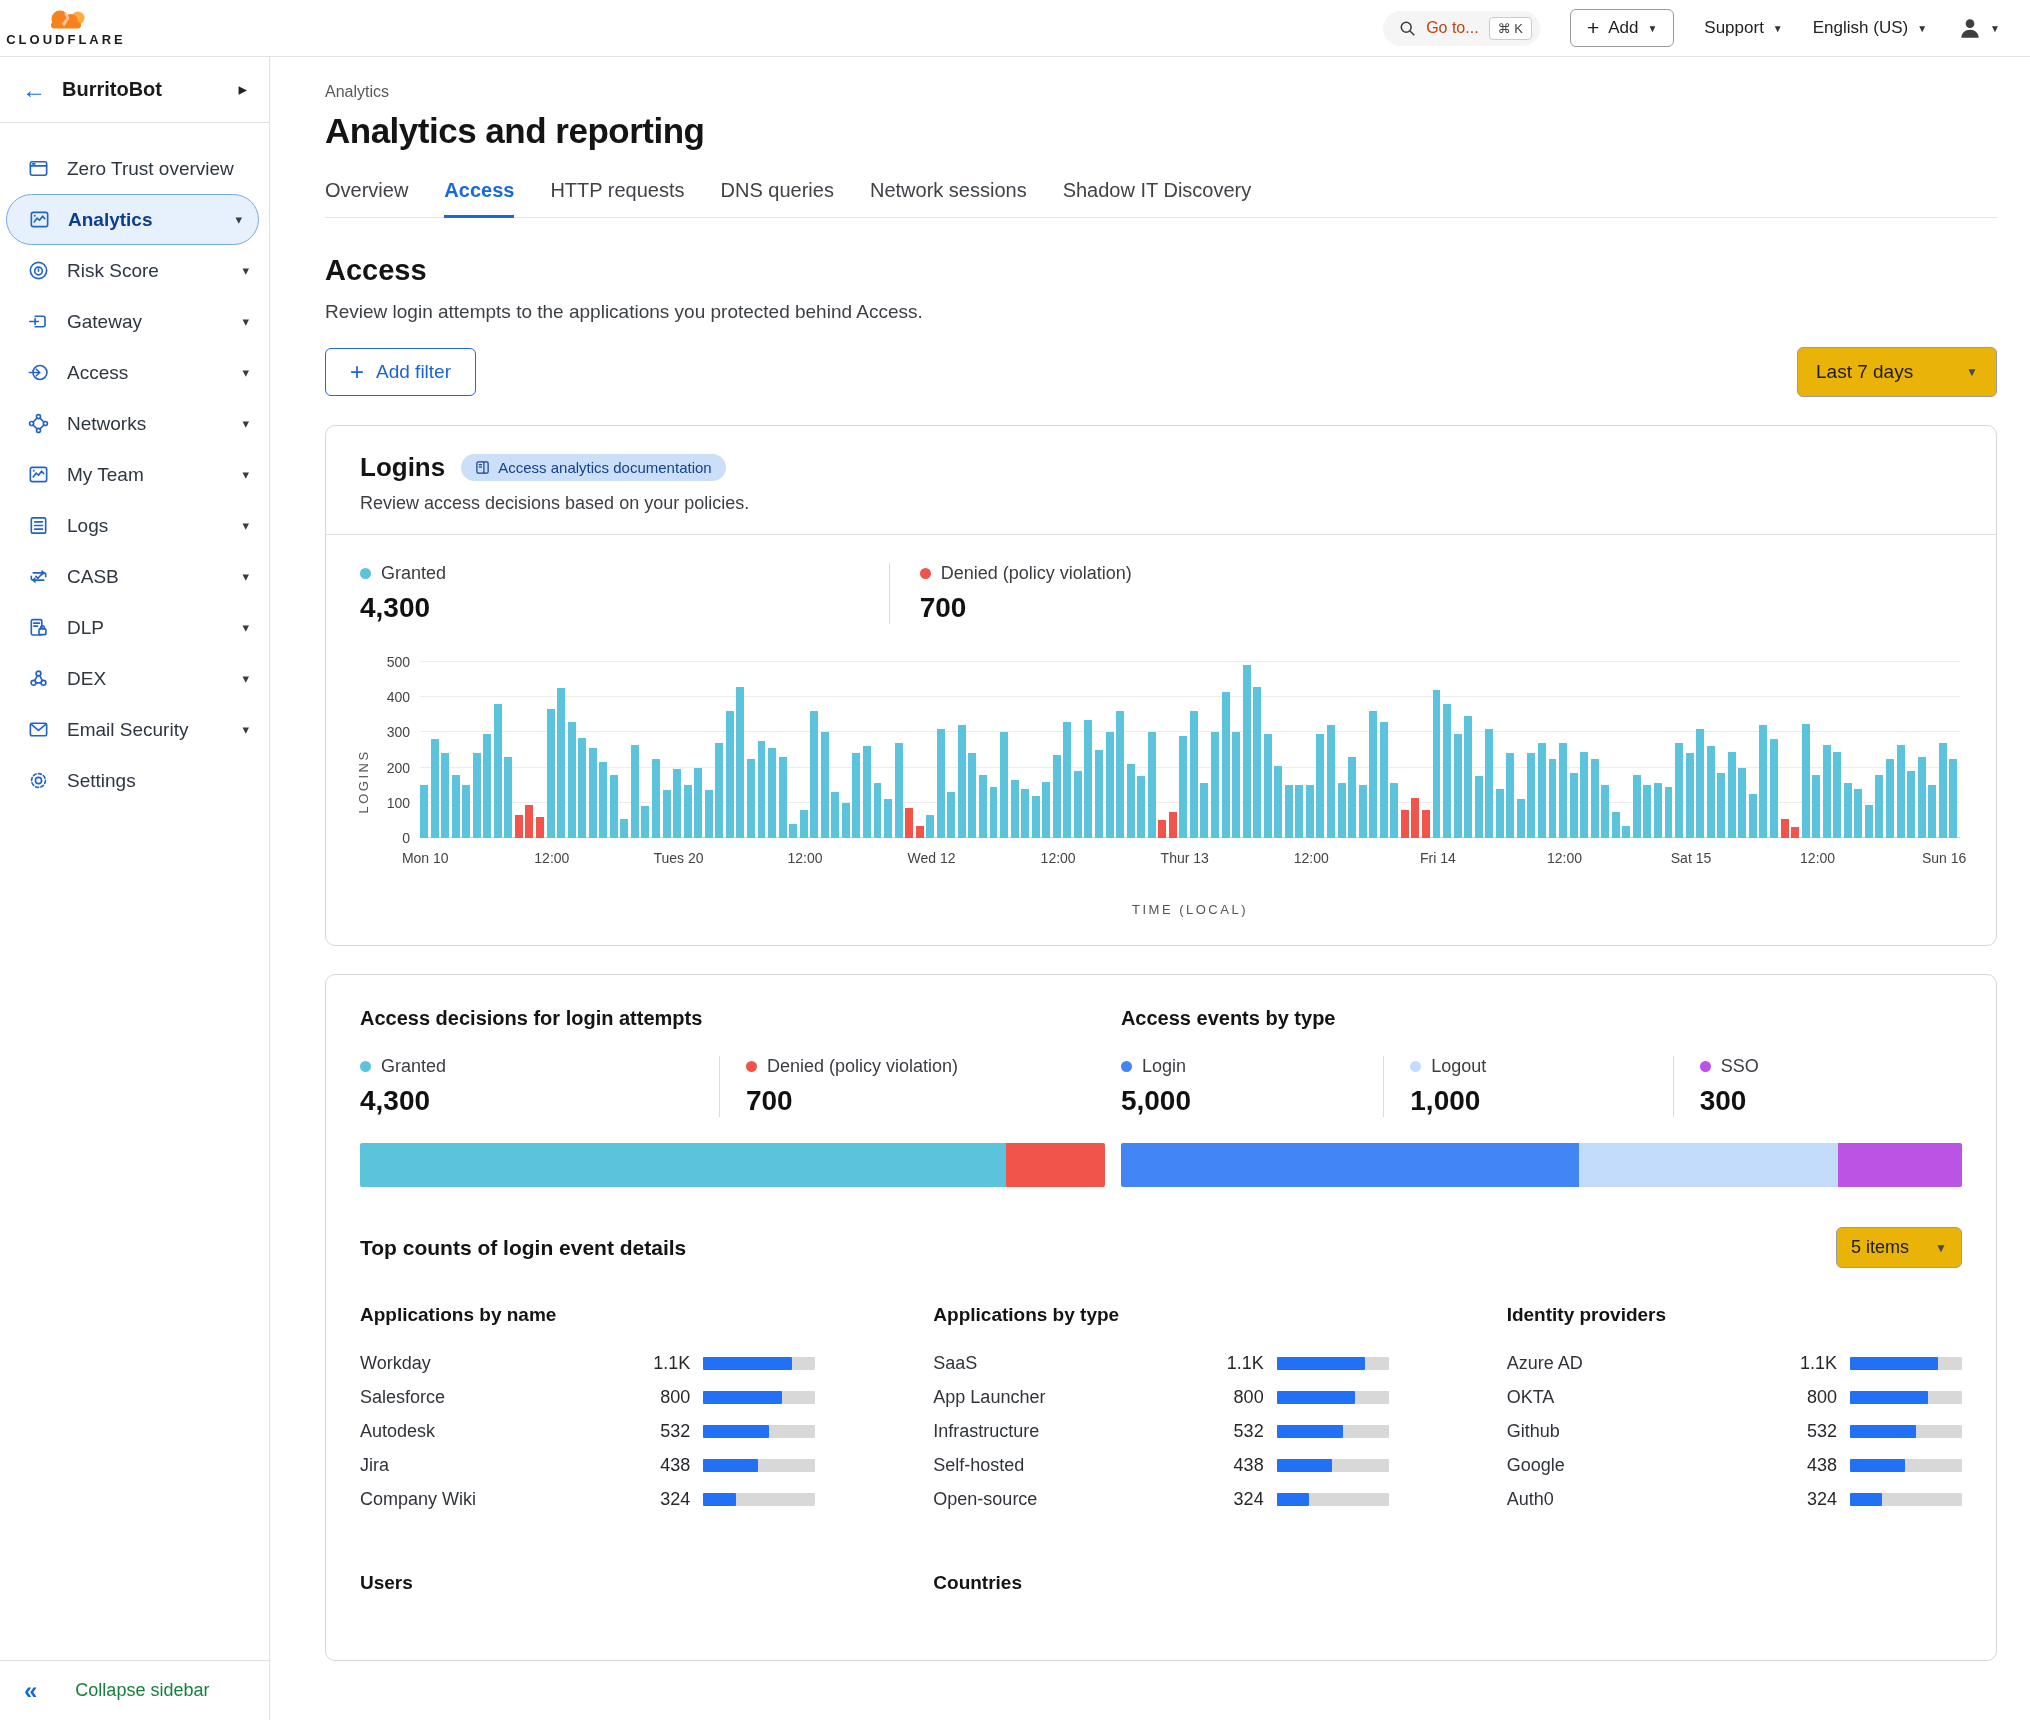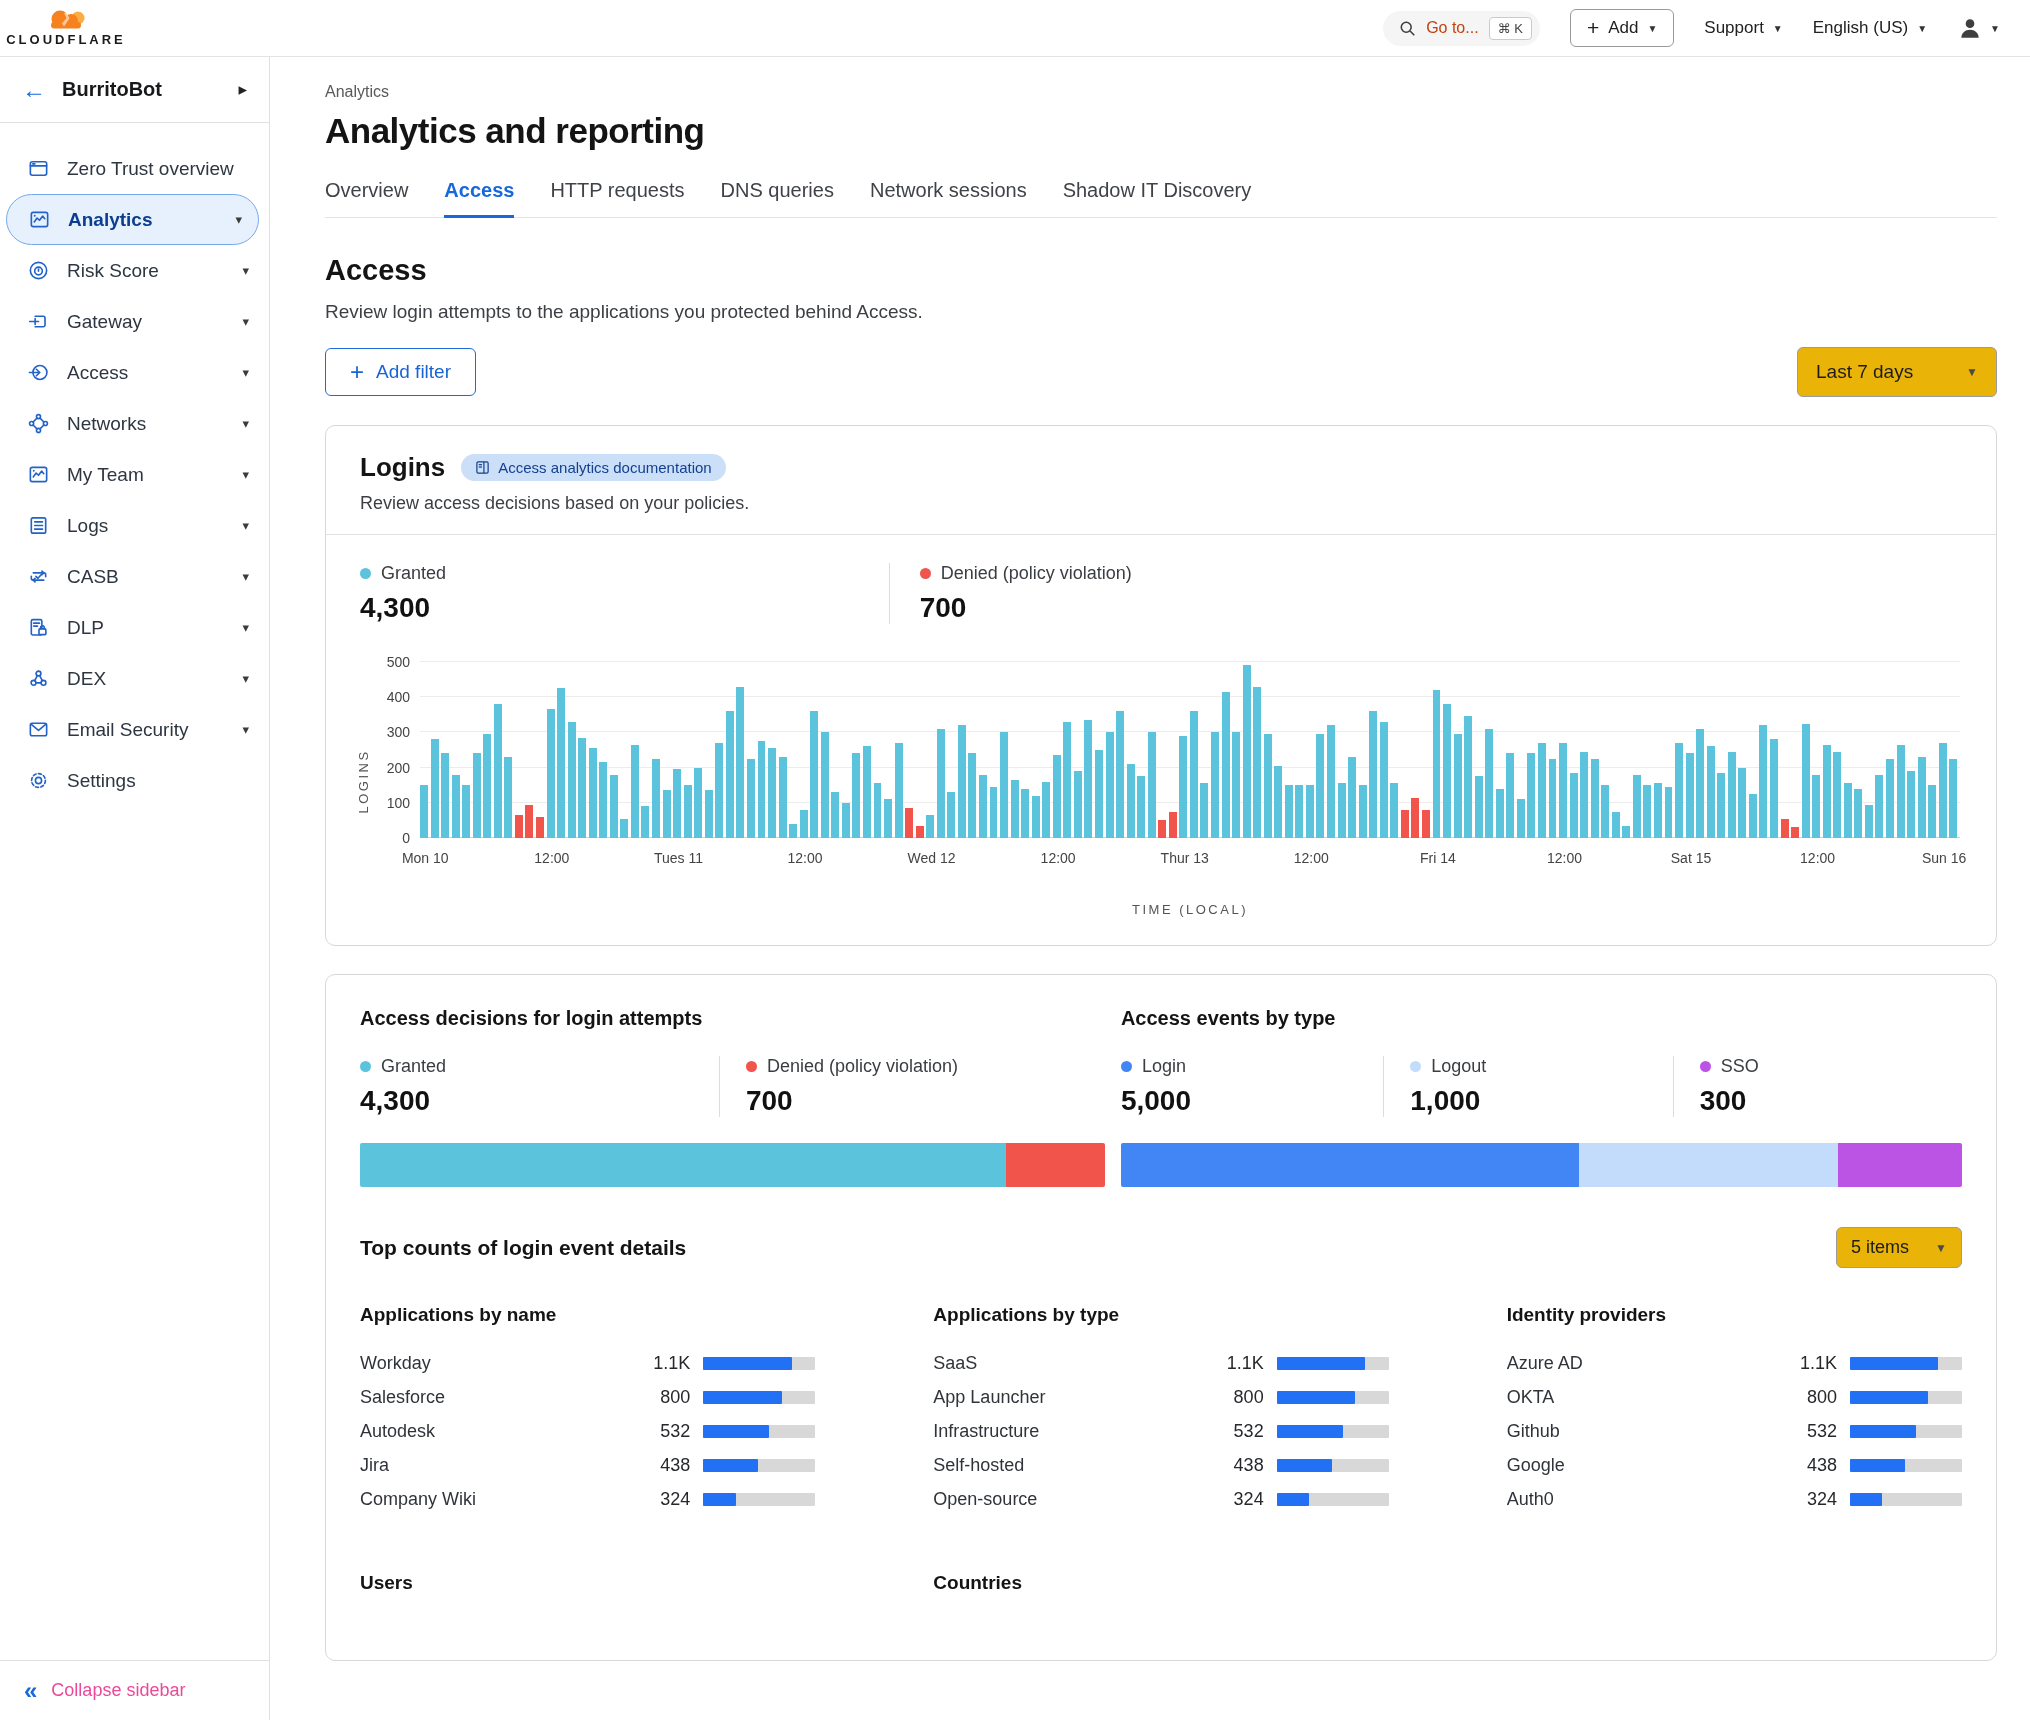--- a/index.html
+++ b/index.html
@@ -38,21 +38,21 @@
   .nav-item .icon { width:23px; height:23px; flex-shrink:0; display:flex; align-items:center; justify-content:center; }
   .nav-item .icon svg { width:23px; height:23px; }
   .nav-item .lbl { font-size:19px; color:#2e3642; flex:1; }
   .nav-item .caret { font-size:13px; color:#3b3b3b; }
   .nav-item.active { background:#e7f1fd; border:1px solid #74a9ee; border-radius:9999px;
     margin:0 10px 0 6px; padding:0 16px 0 21px; height:51px; }
   .nav-item.active .lbl { font-weight:bold; color:#0b3d91; }
   .collapse-row { border-top:1px solid #e0e0e0; height:60px; display:flex; align-items:center;
     gap:14px; padding:0 24px; cursor:pointer; }
   .collapse-row .chev { color:#1668DC; font-size:24px; font-weight:bold; }
-  .collapse-row .lbl { font-size:18px; color:#ec4899; }
+  .collapse-row .lbl { font-size:18px; color:#15803d;margin-left:24px; }
 
   
   .main { flex:1; padding:26px 33px 0 55px; overflow:hidden; }
   .breadcrumb { font-size:16px; color:#595959; }
   .page-title { font-size:35px; font-weight:bold; color:#141414; margin-top:10px; letter-spacing:-0.5px; }
   .subtitle-row { display:flex; align-items:center; gap:16px; margin-top:12px; }
   .subtitle { font-size:20px; color:#26282b; }
   .doc-badge { display:flex; align-items:center; gap:8px; background:#cbdff8; color:#14418F;
     border-radius:9999px; padding:5px 14px; font-size:15px; cursor:pointer; }
   .doc-badge svg { width:15px; height:15px; }
@@ -848,21 +848,21 @@
                   <i style="display: block; height: 95.1193px; background: rgb(91, 196, 220);"></i>
                 </div>
                 <div class="bar">
                   <i style="display: block; height: 79.2661px; background: rgb(91, 196, 220);"></i>
                 </div>
               </div>
             </div>
           <div class="xticks" id="xticks">
               <div class="xtick" style="left: 0.342466%;">Mon 10</div>
               <div class="xtick" style="left: 8.56164%;">12:00</div>
-              <div class="xtick" style="left: 16.7808%;">Tues 11</div>
+              <div class="xtick" style="left: 16.7808%;">Tues 20</div>
               <div class="xtick" style="left: 25%;">12:00</div>
               <div class="xtick" style="left: 33.2192%;">Wed 12</div>
               <div class="xtick" style="left: 41.4384%;">12:00</div>
               <div class="xtick" style="left: 49.6575%;">Thur 13</div>
               <div class="xtick" style="left: 57.8767%;">12:00</div>
               <div class="xtick" style="left: 66.0959%;">Fri 14</div>
               <div class="xtick" style="left: 74.3151%;">12:00</div>
               <div class="xtick" style="left: 82.5342%;">Sat 15</div>
               <div class="xtick" style="left: 90.7534%;">12:00</div>
               <div class="xtick" style="left: 98.9726%;">Sun 16</div>

